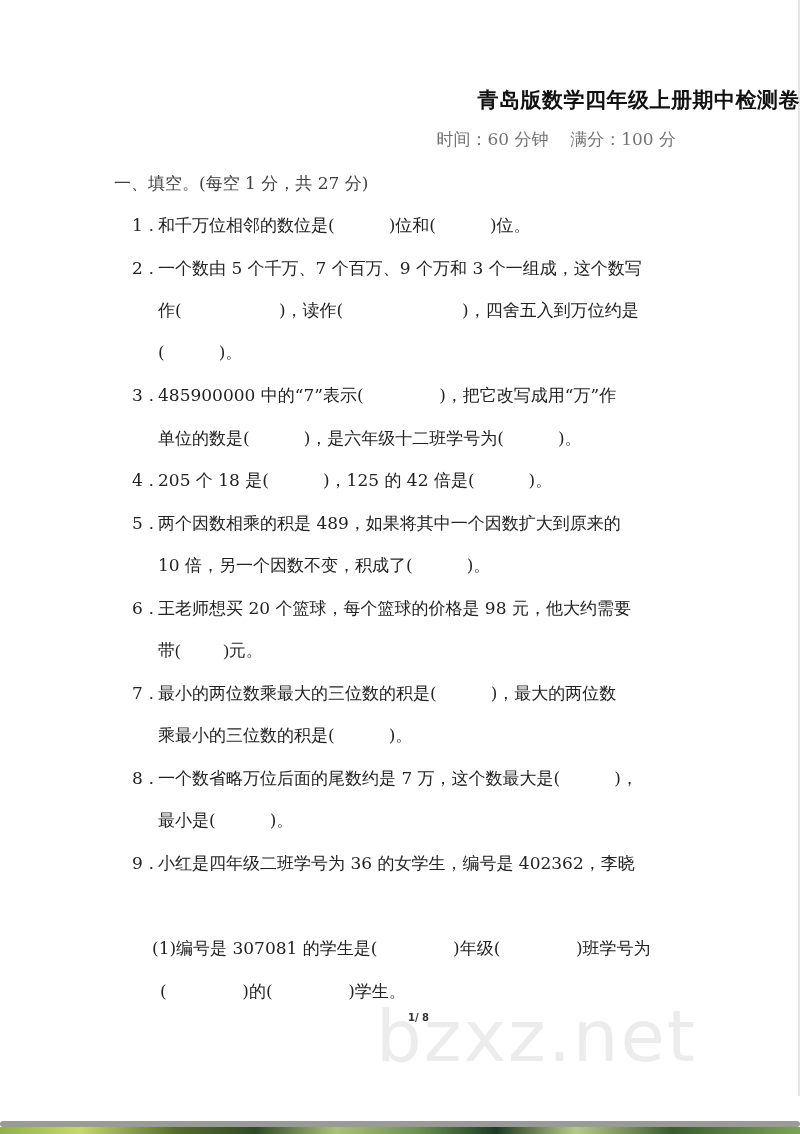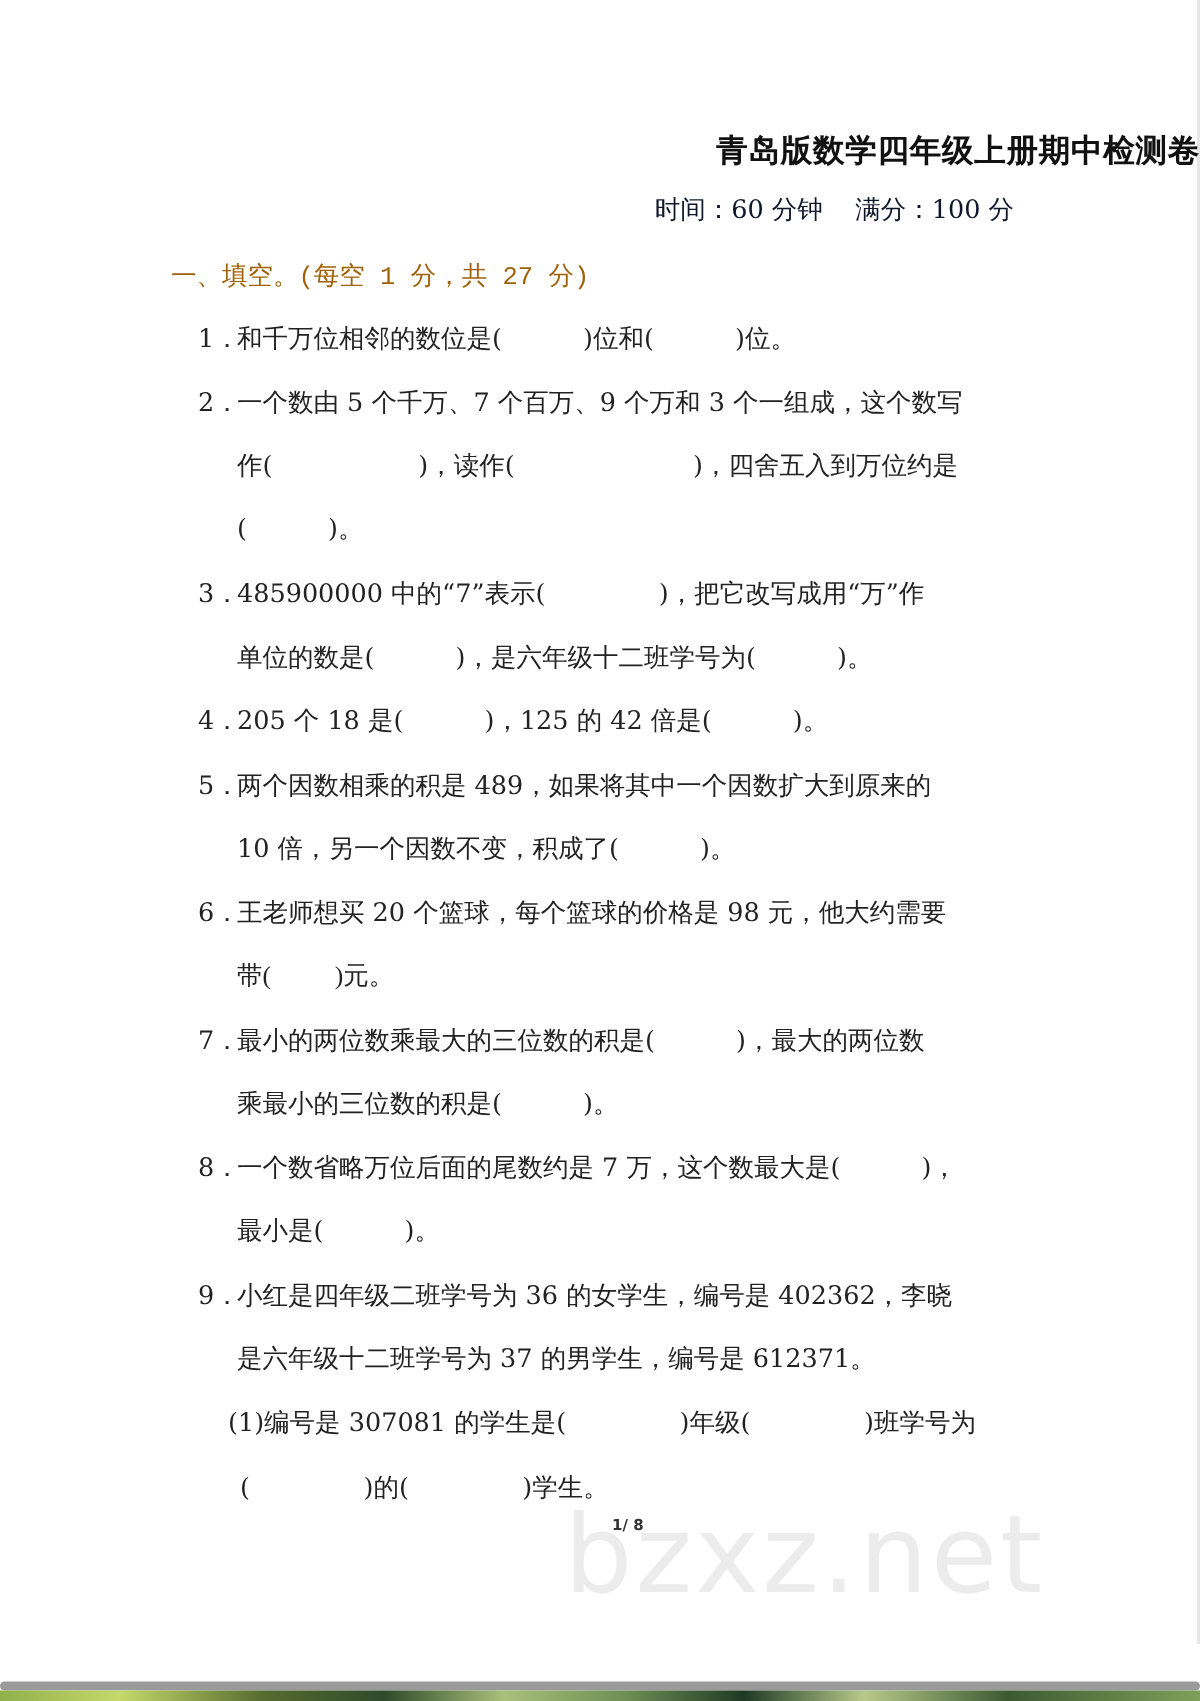--- a/index.html
+++ b/index.html
@@ -16,24 +16,24 @@
       border-right: 2px solid #e6e6e6;
       box-sizing: border-box;
     }
     .title {
       position: absolute; top: 86px; left: 0; width: 800px; text-align: right;
       font-family: "DejaVu Sans", "Liberation Sans", sans-serif;
       font-weight: bold; font-size: 21px; letter-spacing: 0.5px; color: #111;
     }
     .meta {
       position: absolute; top: 128px; right: 122px;
-      font-size: 17px; color: #0f172a; white-space: pre;
+      font-size: 17px; color: #737373; white-space: pre;
     }
     .section {
-      position: absolute; left: 114px; top: 172px; font-size: 17px; color: #a16207; font-family: Liberation Mono, monospace;
+      position: absolute; left: 114px; top: 172px; font-size: 17px; color: #404040;
     }
     .line {
       position: absolute; font-size: 17px; color: #222; white-space: pre;
     }
     .num { display: inline-block; width: 26px; }
     .pagenum {
       position: absolute; top: 1012px; left: 384px;
       font-family: "DejaVu Sans", "Liberation Sans", sans-serif;
       font-size: 10px; font-weight: bold; color: #333; margin-left: 24px;
     }
@@ -70,21 +70,20 @@
   <div class="line" style="left:132px; top:469px;"><span class="num">4．</span><span>205 个 18 是(          )，125 的 42 倍是(          )。</span></div>
   <div class="line" style="left:132px; top:512px;"><span class="num">5．</span><span>两个因数相乘的积是 489，如果将其中一个因数扩大到原来的</span></div>
   <div class="line" style="left:158px; top:554px;"><span>10 倍，另一个因数不变，积成了(          )。</span></div>
   <div class="line" style="left:132px; top:597px;"><span class="num">6．</span><span>王老师想买 20 个篮球，每个篮球的价格是 98 元，他大约需要</span></div>
   <div class="line" style="left:158px; top:639px;font-family:Liberation Serif, serif;"><span>带(          )元。</span></div>
   <div class="line" style="left:132px; top:682px;"><span class="num">7．</span><span>最小的两位数乘最大的三位数的积是(          )，最大的两位数</span></div>
   <div class="line" style="left:158px; top:724px;"><span>乘最小的三位数的积是(          )。</span></div>
   <div class="line" style="left:132px; top:767px;"><span class="num">8．</span><span>一个数省略万位后面的尾数约是 7 万，这个数最大是(          )，</span></div>
   <div class="line" style="left:158px; top:809px;"><span>最小是(          )。</span></div>
   <div class="line" style="left:132px; top:852px;"><span class="num">9．</span><span>小红是四年级二班学号为 36 的女学生，编号是 402362，李晓</span></div>
-  <div class="line" style="left:158px; top:894px;"><span>是六年级十二班学号为 37 的男学生，编号是 612371。</span></div>
   <div class="line" style="left:152px; top:937px;"><span>(1)编号是 307081 的学生是(              )年级(              )班学号为</span></div>
   <div class="line" style="left:160px; top:980px;"><span>(              )的(              )学生。</span></div>
 
   <div class="watermark">bzxz.net</div>
   <div class="pagenum">1/ 8</div>
 </div>
 
 <div class="scrollbar"></div>
 <div class="photo-strip"></div>
 

